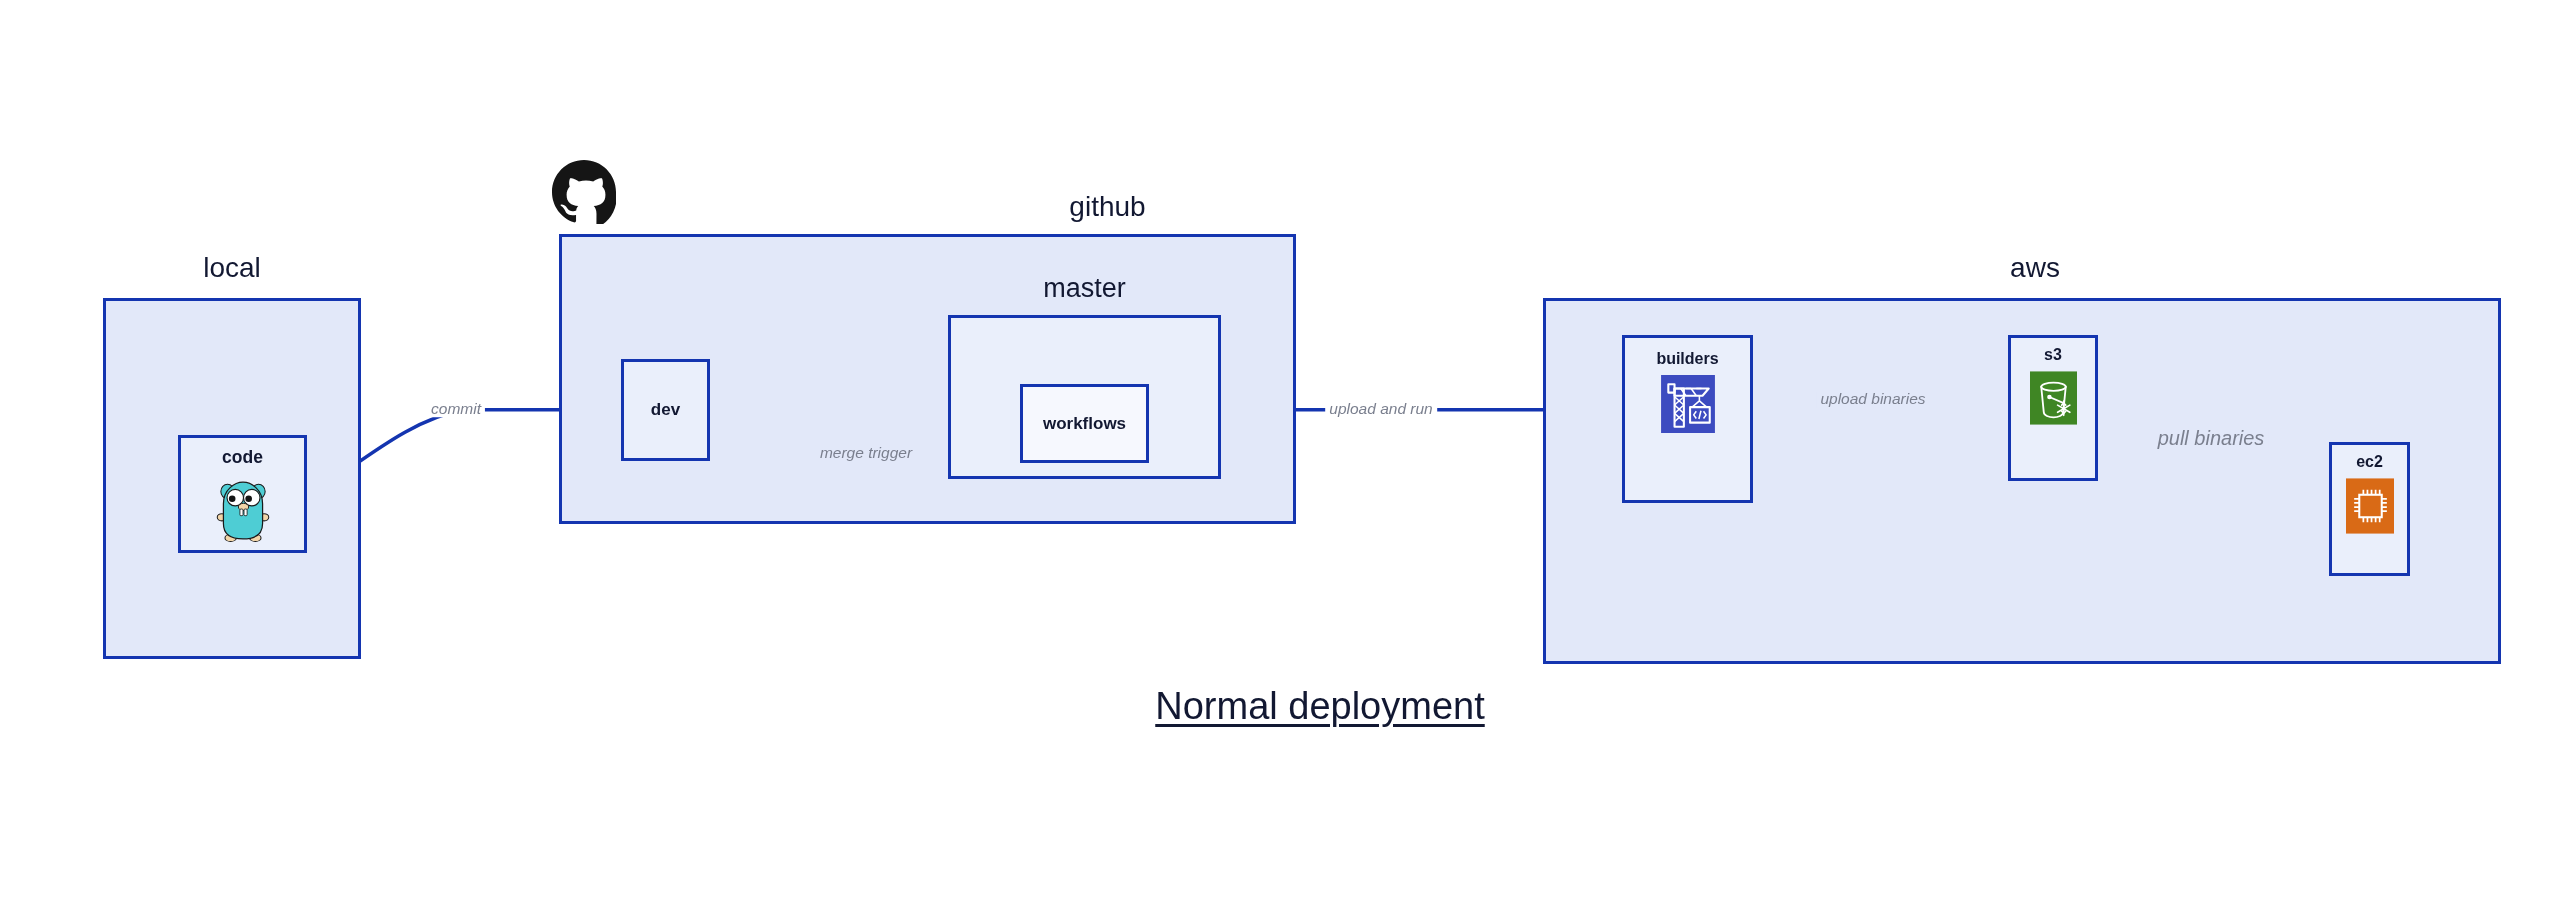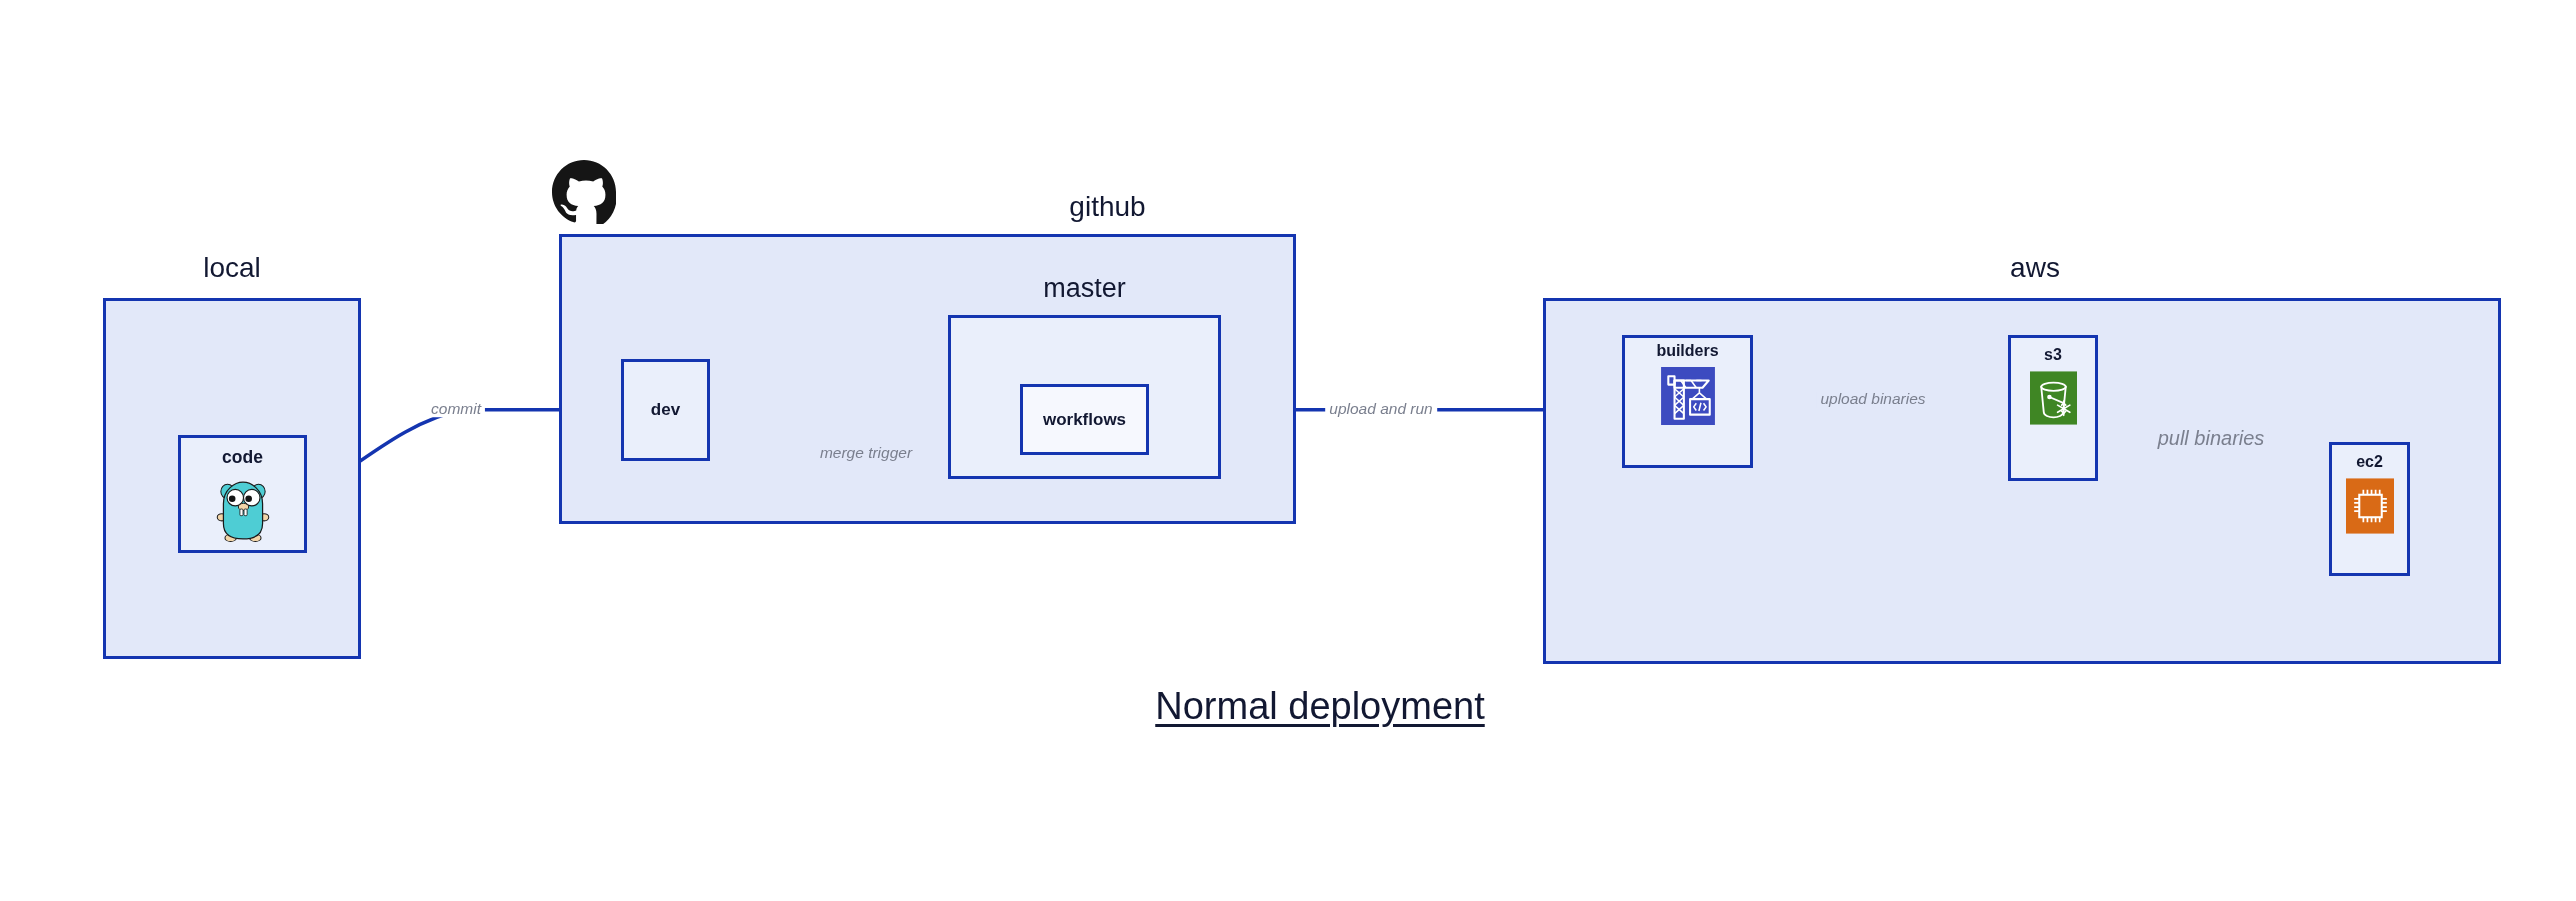--- a/index.html
+++ b/index.html
@@ -182,28 +182,28 @@
       0 1.38-.01 2.5-.01 2.84 0 .21.15.46.55.38A8.01 8.01 0 0 0 16 8c0-4.42-3.58-8-8-8z"></path>
   </svg>
 
   <div class="node" style="left:621px; top:359px; width:89px; height:102px; justify-content:center;">
     <div class="node-label" style="font-size:17px;">dev</div>
   </div>
 
   <div class="group nested" style="left:948px; top:315px; width:273px; height:164px;"></div>
   <div class="group-label" style="left:948px; top:273px; width:273px; font-size:27px;">master</div>
 
-  <div class="node on-nested" style="left:1020px; top:384px; width:129px; height:71px; justify-content:center;">
+  <div class="node on-nested" style="left:1020px; top:384px; width:129px; height:79px; justify-content:center;">
     <div class="node-label" style="font-size:17px;">workflows</div>
   </div>
 
   <div class="group" style="left:1543px; top:298px; width:958px; height:366px;"></div>
   <div class="group-label" style="left:1803px; top:252px; width:464px; font-size:28px;">aws</div>
 
-  <div class="node" style="left:1622px; top:335px; width:131px; height:133px; padding-top:4px;">
+  <div class="node" style="left:1622px; top:335px; width:131px; height:168px; padding-top:12px;">
     <div class="node-label" style="font-size:16px;">builders</div>
 
     <svg class="icon-tile" width="54" height="58" viewBox="0 0 104 112" style="margin-top:7.2px;">
       <rect x="0" y="0" width="104" height="112" fill="#3c4bc0"></rect>
       <g fill="none" stroke="#ffffff" stroke-width="4" stroke-linejoin="round">
 
         <rect x="26" y="26" width="18" height="74"></rect>
         <path d="M26,42 L44,58 M44,42 L26,58 M26,58 L44,74 M44,58 L26,74 M26,74 L44,90 M44,74 L26,90" stroke-width="3"></path>
 
         <rect x="14" y="18" width="12" height="16"></rect>

